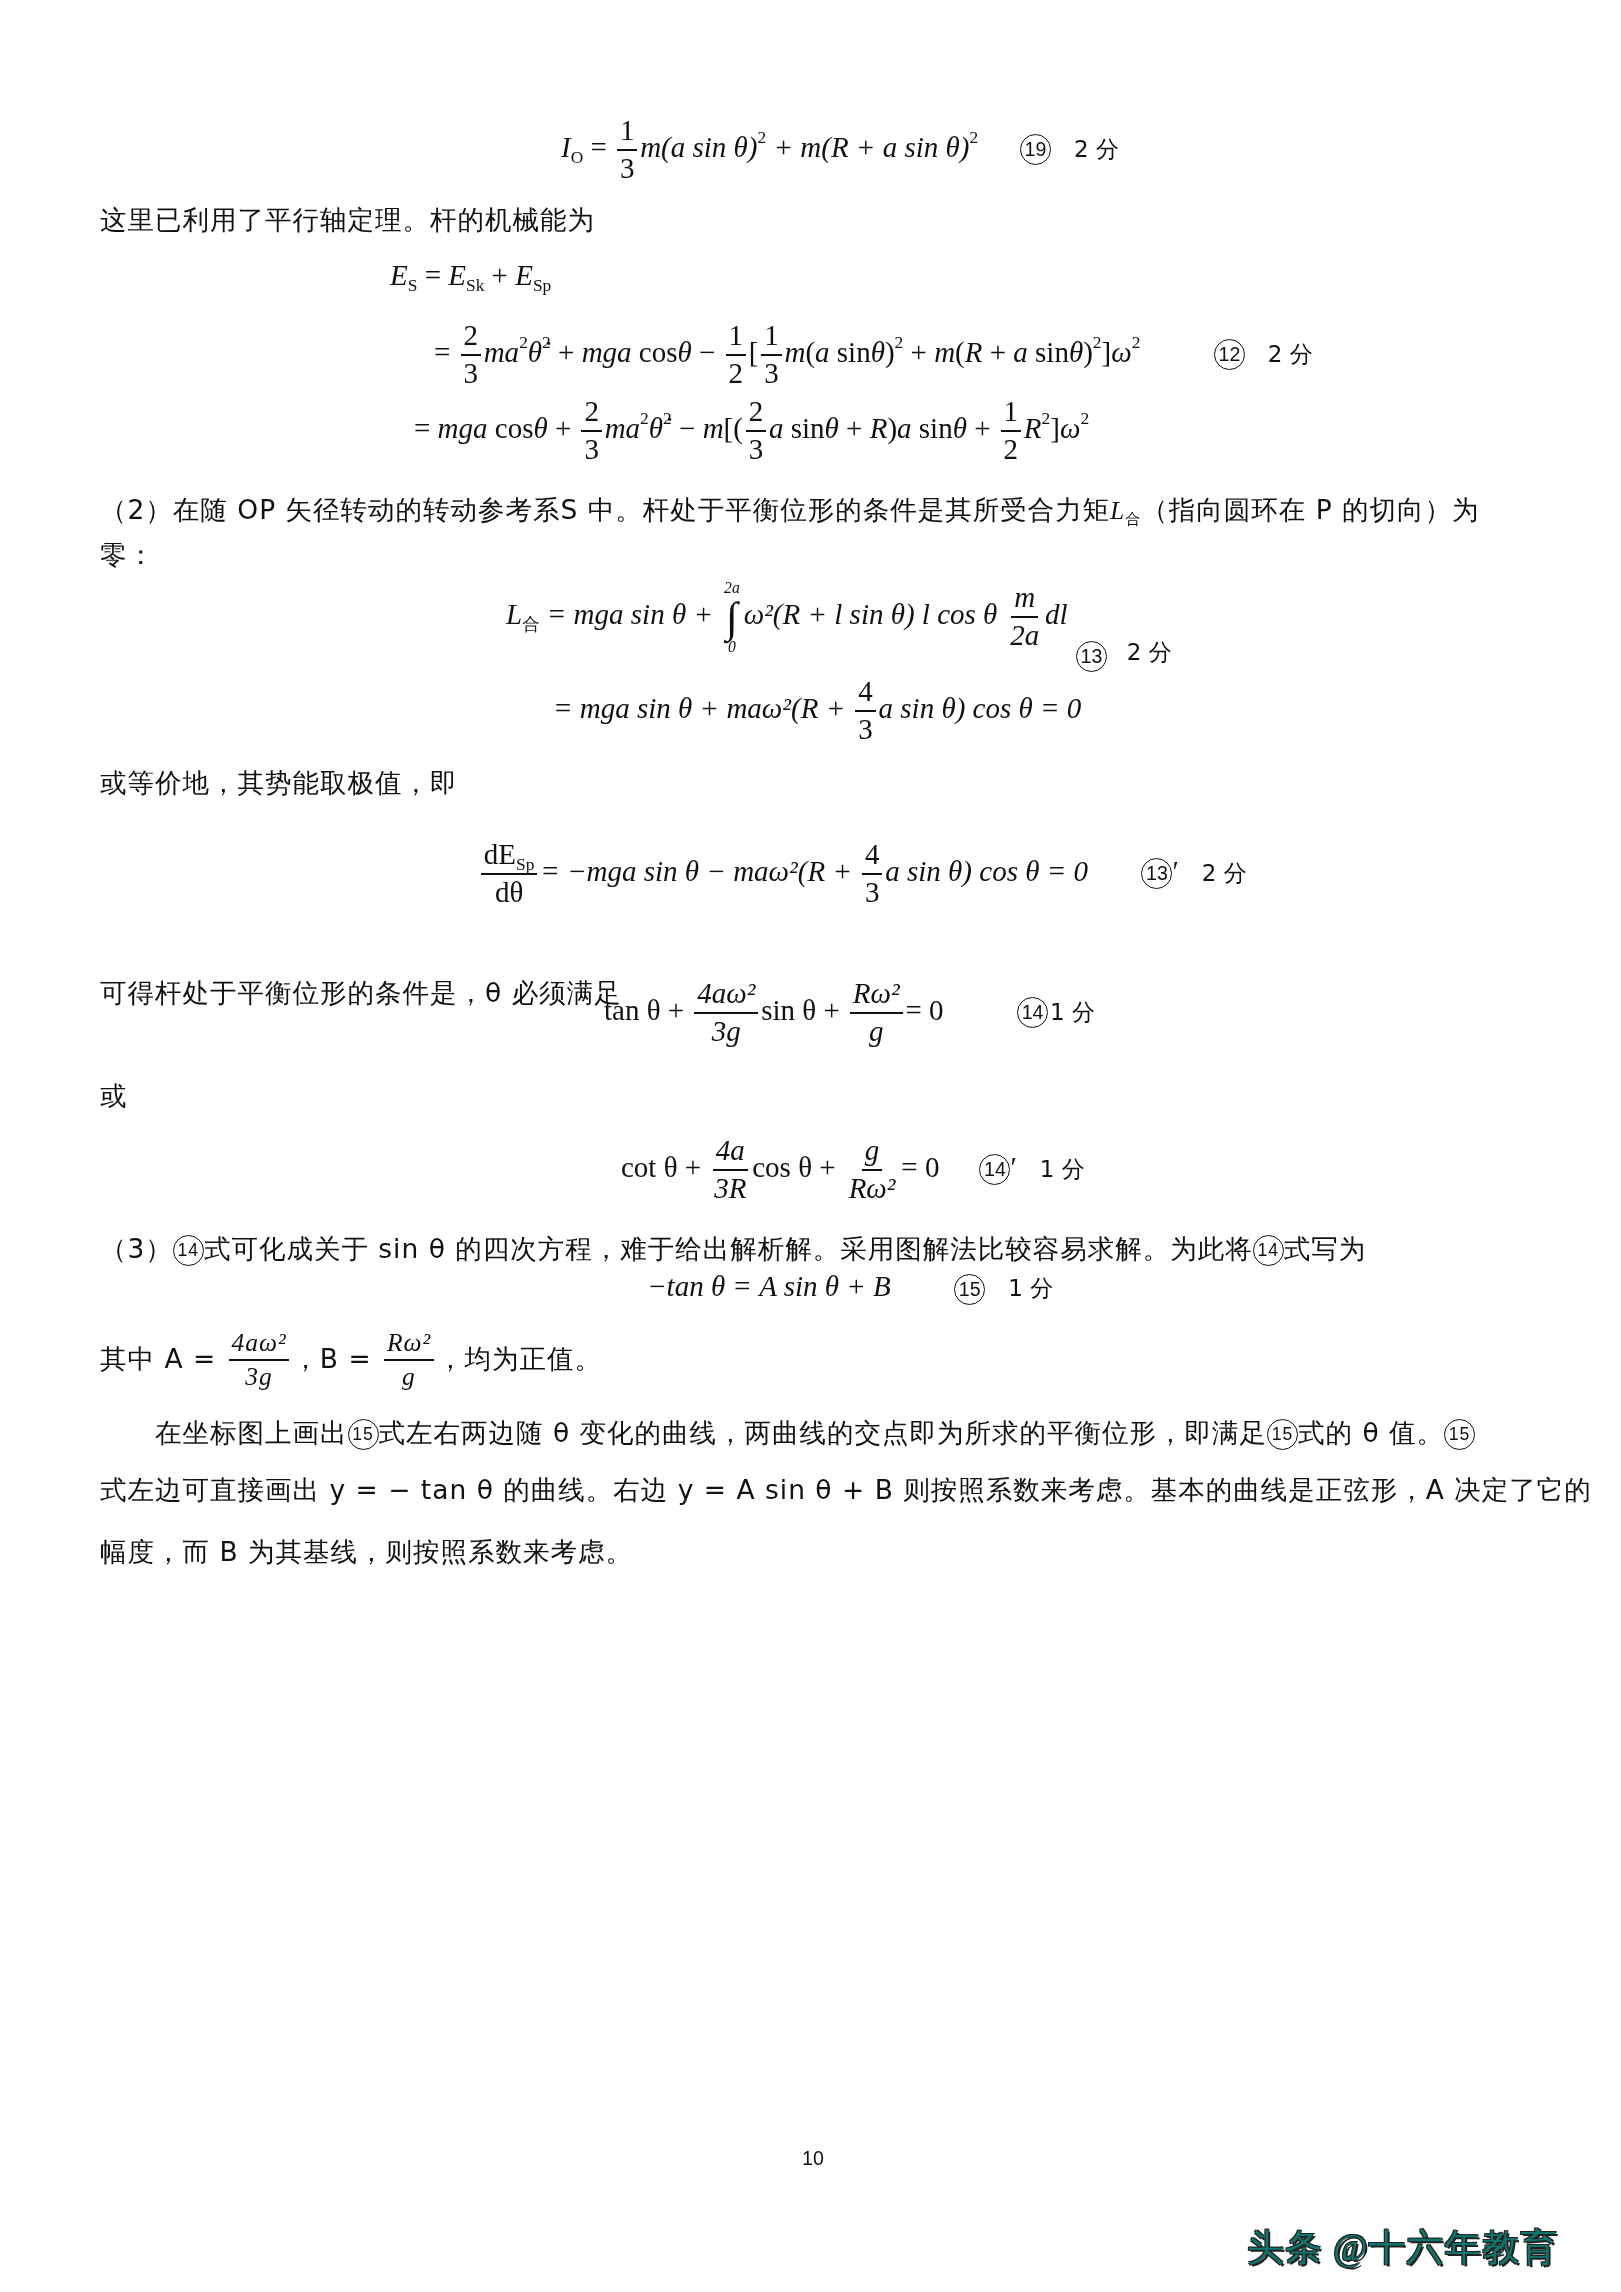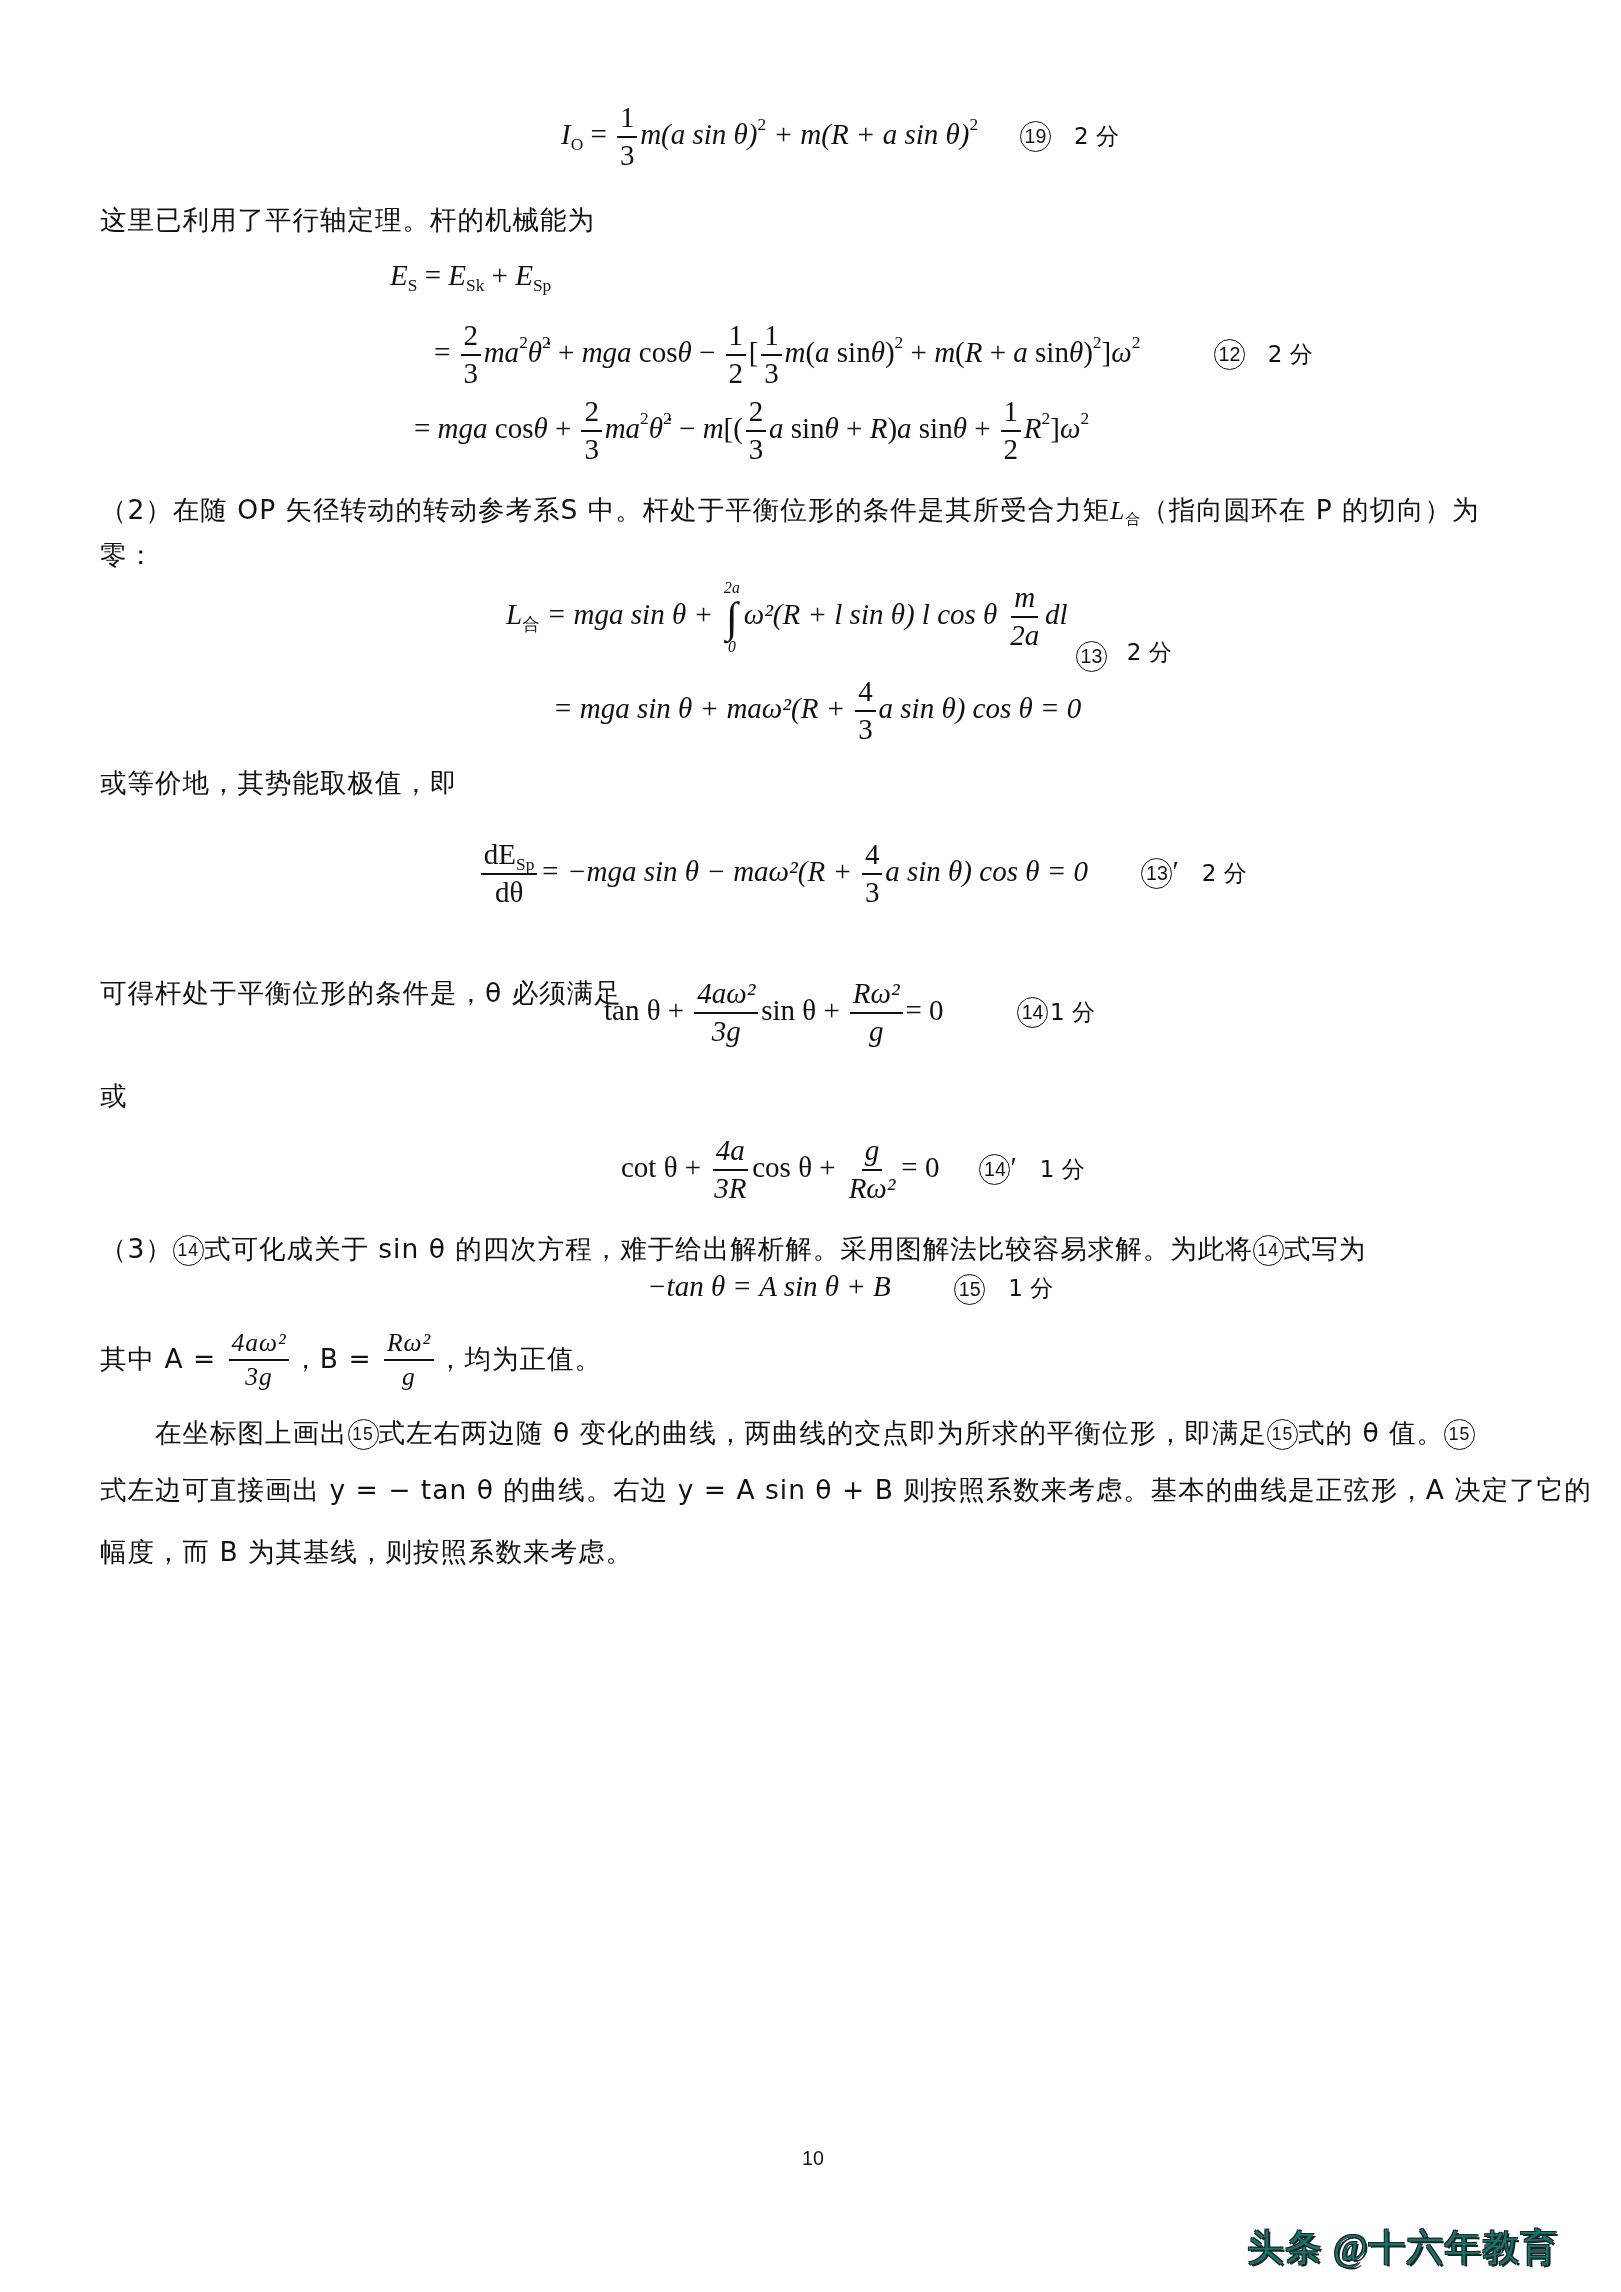--- a/index.html
+++ b/index.html
@@ -20,21 +20,21 @@
   .integral { display:inline-flex; flex-direction:column; align-items:center; vertical-align:middle; line-height:1; margin:0 3.9px; }
   .integral .lim { font-size:15.7px; font-style:italic; }
   .integral .sign { font-size:43px; }
   .pagenum { font-family:"Liberation Sans",sans-serif; font-size:19.6px;margin-top:36px; }
   .watermark { font-family:Liberation Serif, serif; font-size:37px; color:#0f766e;
                text-shadow: 2px 2px 0 #222, -1px -1px 0 #222, 1px -1px 0 #222, -1px 1px 0 #222; letter-spacing:1px; }
 </style>
 </head>
 <body>
 
-<div class="abs math" style="left:561px; top:102px;">
+<div class="abs math" style="left:561px; top:115px;">
   <i>I</i><sub>O</sub> =
   <span class="frac">
       <span class="num">1</span>
       <span class="den">3</span>
     </span><i>m(a sin θ)</i><sup>2</sup><i> + m(R + a sin θ)</i><sup>2</sup>
   <span style="display:inline-block;width:27.4px"></span>
   <span class="circ">19</span>
   <span class="score">2 分</span>
 </div>
 

